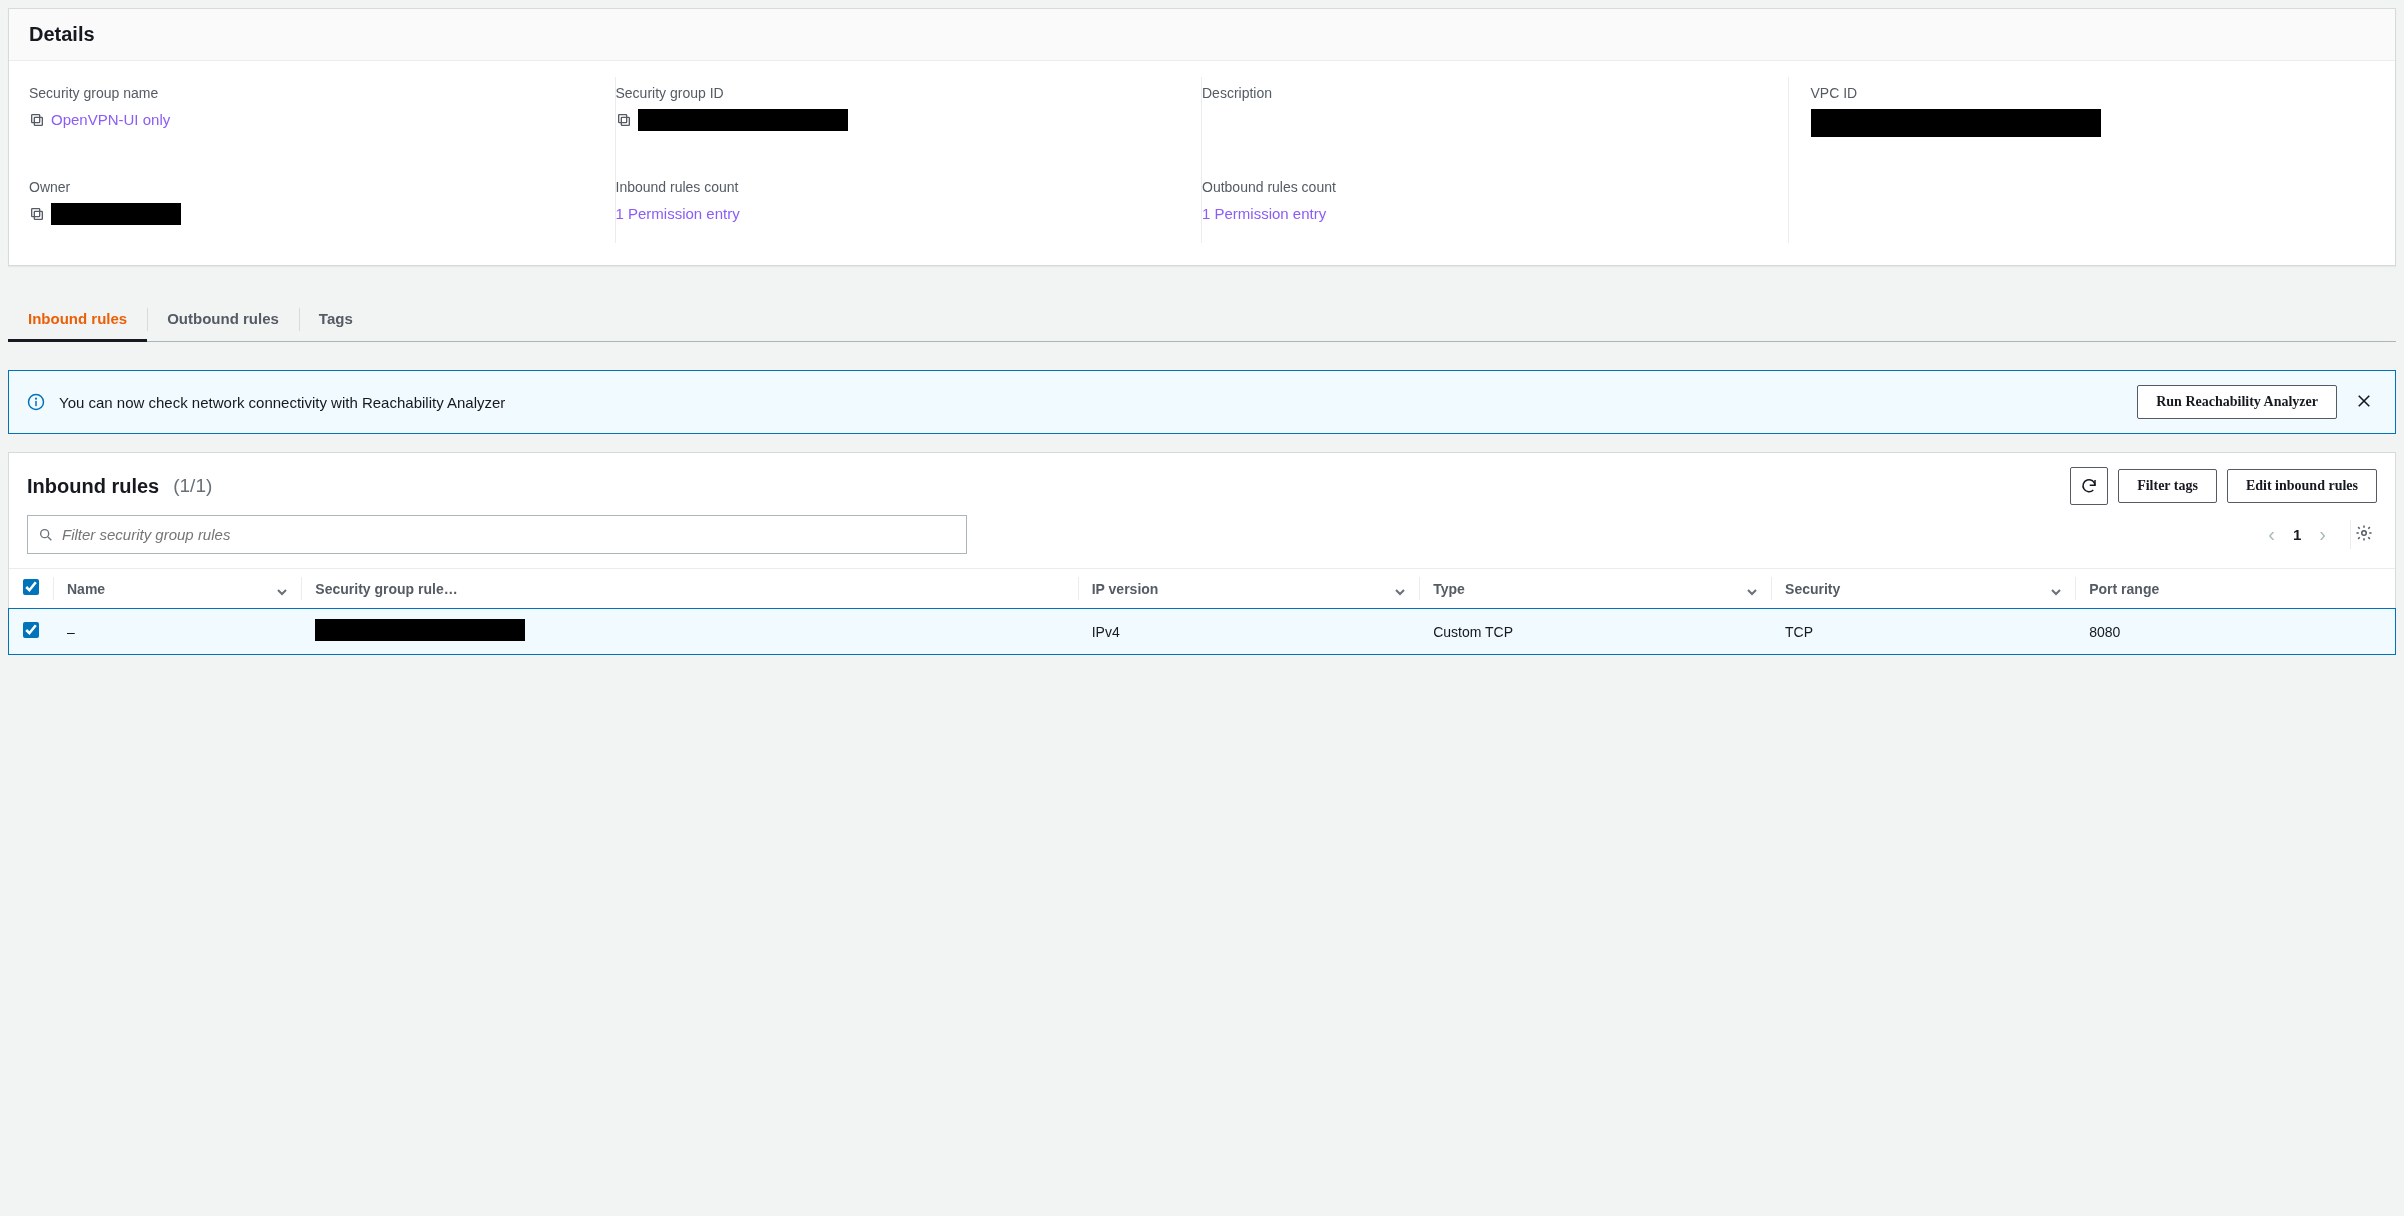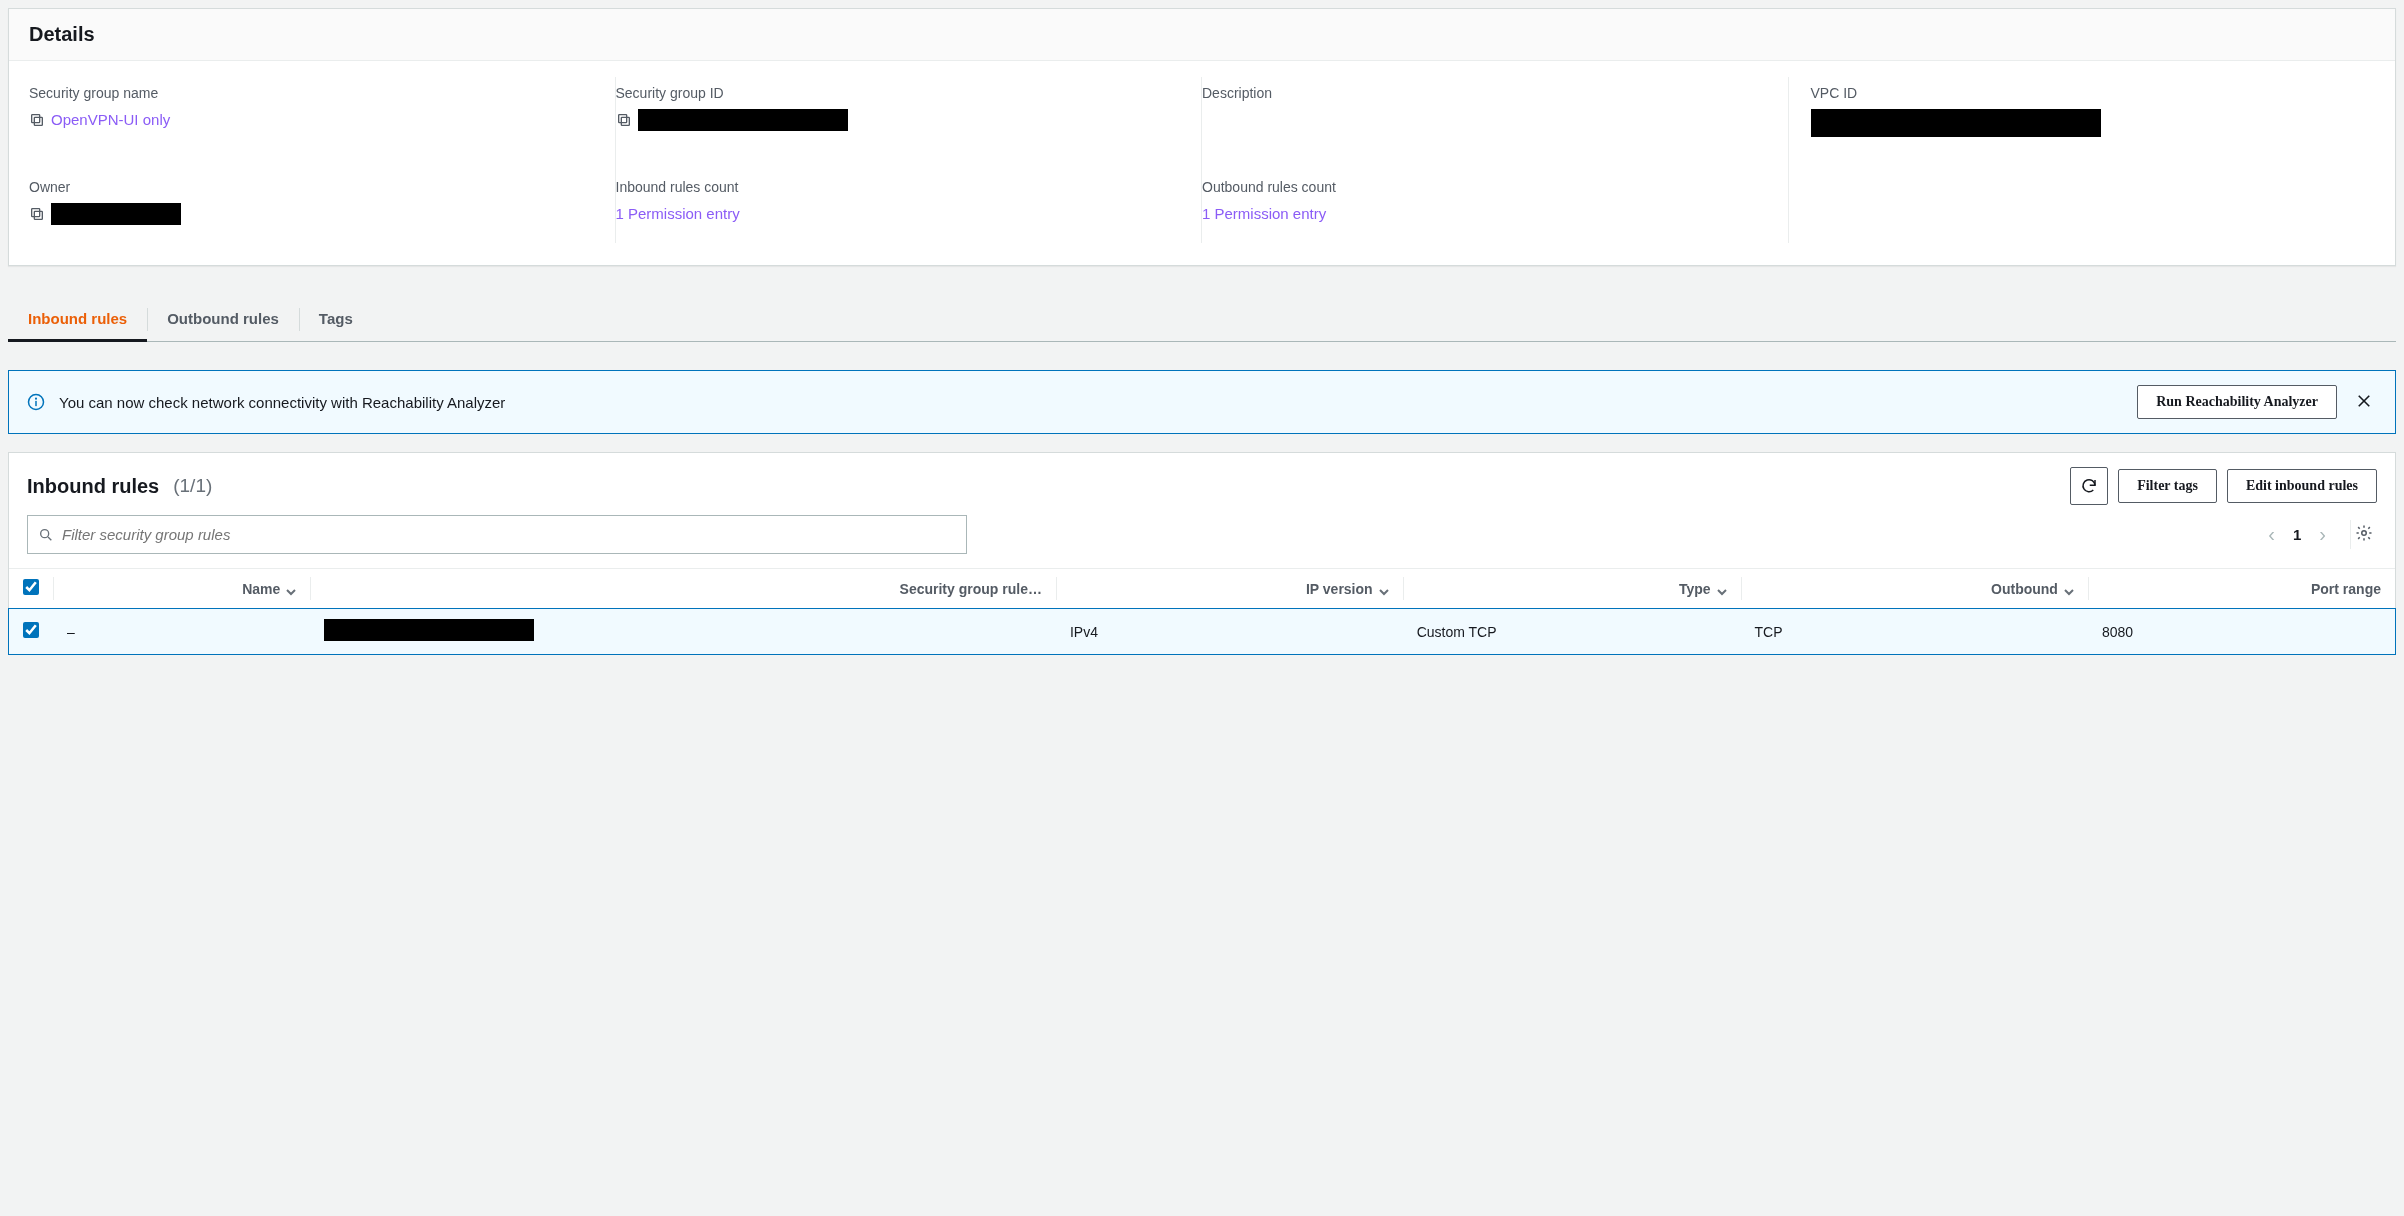--- a/index.html
+++ b/index.html
@@ -134,21 +134,21 @@
     border-bottom:1px solid #eaeded;
     color:#545b64;
     font-weight:700;
     position:relative;
     background:#fff;
   }
   .tbl thead th + th::before {
     content:""; position:absolute; left:0; top:8px; bottom:8px; width:1px; background:#eaeded;
   }
   .tbl tbody tr.selected { background:#f1faff; outline:1px solid #0073bb; }
-  .th-inner { display:flex; align-items:center; justify-content:flex-end; gap:6px; }
+  .th-inner { display:flex; align-items:center; justify-content:space-between; }
   .sort-icon { width:10px; height:10px; }
   .sort-icon svg { width:10px; height:10px; fill:none; stroke:#687078; stroke-width:2;}
   input[type=checkbox].aws-check {
     width:16px; height:16px; accent-color:#0073bb; cursor:pointer;
   }
   .cell-redact { background:#000; height:22px; width:210px; display:inline-block; }
 </style>
 </head>
 <body>
 
@@ -311,21 +311,21 @@
           <th>
               <div class="th-inner">
                 <span>Type</span>
                 <span class="sort-icon"><svg viewBox="0 0 10 10">
                     <polyline points="1,3 5,7 9,3"></polyline>
                   </svg></span>
               </div>
             </th>
           <th>
               <div class="th-inner">
-                <span>Outbound</span>
+                <span>Security</span>
                 <span class="sort-icon"><svg viewBox="0 0 10 10">
                     <polyline points="1,3 5,7 9,3"></polyline>
                   </svg></span>
               </div>
             </th>
           <th>
               <div class="th-inner">
                 <span>Port range</span>
               </div>
             </th>

